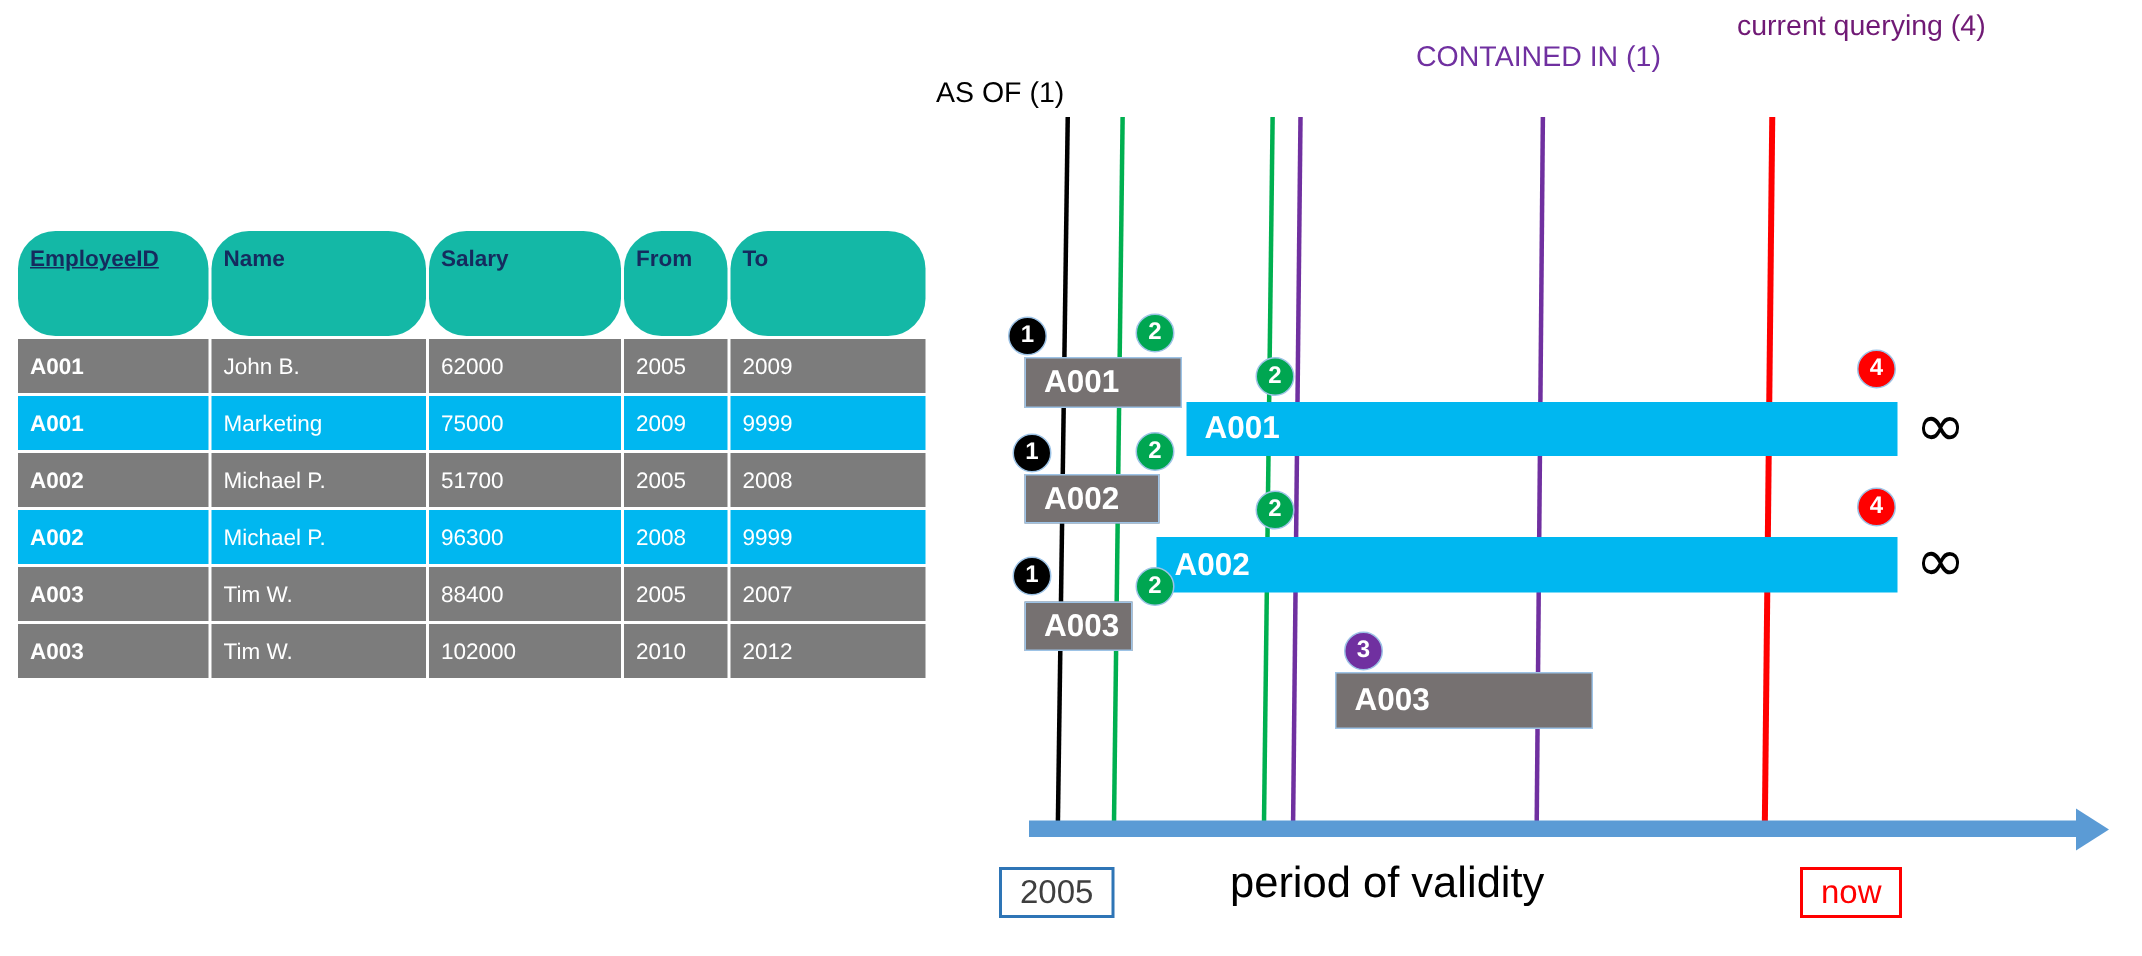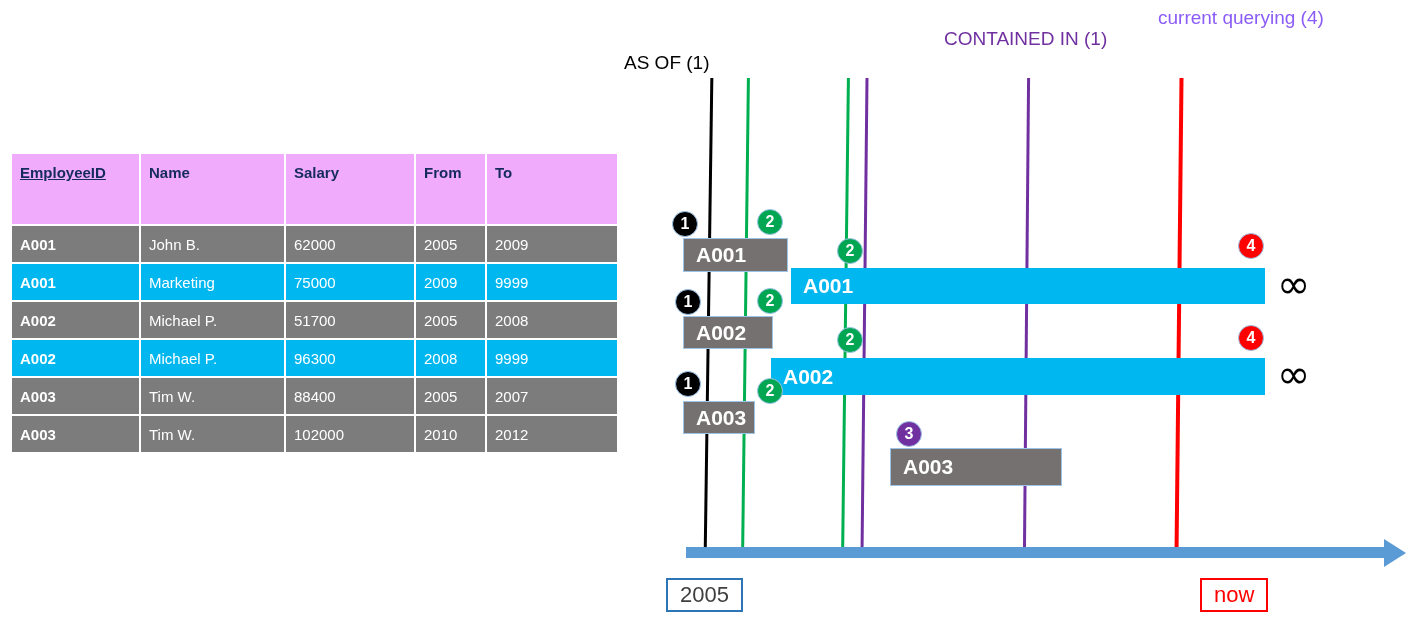--- a/index.html
+++ b/index.html
@@ -24,26 +24,27 @@
   }
   #employee-table th, #employee-table td {
     padding: 6px 8px;
     font-size: 15px;
     text-align: left;
     vertical-align: middle;
     white-space: nowrap;
     overflow: hidden;
   }
   #employee-table thead th {
-    background: #f0abfc;
+    background: #14b8a6;
     color: #152B5E;
     font-weight: bold;
     height: 54px;
     vertical-align: top;
     padding-top: 10px;
+    border-radius: 25px;
   }
   #employee-table thead th .hdr-underline { text-decoration: underline; }
   #employee-table tbody tr.row-gray td { background: #7C7C7C; color: #ffffff; }
   #employee-table tbody tr.row-cyan td { background: #00B7F0; color: #ffffff; }
   #employee-table tbody td { height: 24px; }
   #employee-table tbody td.col-id { font-weight: bold; }
 
   
   #timeline {
     position: absolute;
@@ -55,21 +56,21 @@
 
   .legend-label {
     position: absolute;
     font-size: 19px;
     line-height: 22px;
     white-space: nowrap;
   }
   .legend-asof     { color: #000000; left: 624px; top: 28px; margin-top: 24px; }
   .legend-between  { color: #00A651; left: 744px; top: 28px; }
   .legend-contained{ color: #7030A0; left: 944px; top: 28px; }
-  .legend-current  { color: #8b5cf6; left: 1158px; top: 6px; line-height: 24px; text-align: right; }
+  .legend-current  { color: #701a75; left: 1158px; top: 6px; line-height: 24px; text-align: right; }
 
   .vline { position: absolute; width: 3px; }
   .vline.black  { background: #000000; }
   .vline.green  { background: #00B050; }
   .vline.purple { background: #7030A0; }
   .vline.red    { background: #FF0000; width: 4px; }
 
   .bar {
     position: absolute;
     display: flex; align-items: center;
@@ -256,15 +257,16 @@
   <div class="badge b4" style="left:1238px; top:233px;">4</div>
   <div class="badge b4" style="left:1238px; top:325px;">4</div>
 
   <div class="infinity" style="left:1277px; top:264px;">∞</div>
   <div class="infinity" style="left:1277px; top:354px;">∞</div>
 
   <div id="axis-line"></div>
   <div id="axis-head"></div>
 
   <div class="tagbox" id="tag-2005">2005</div>
+  <div id="axis-caption">period of validity</div>
   <div class="tagbox" id="tag-now">now</div>
 
 </div>
 
 </body></html>

